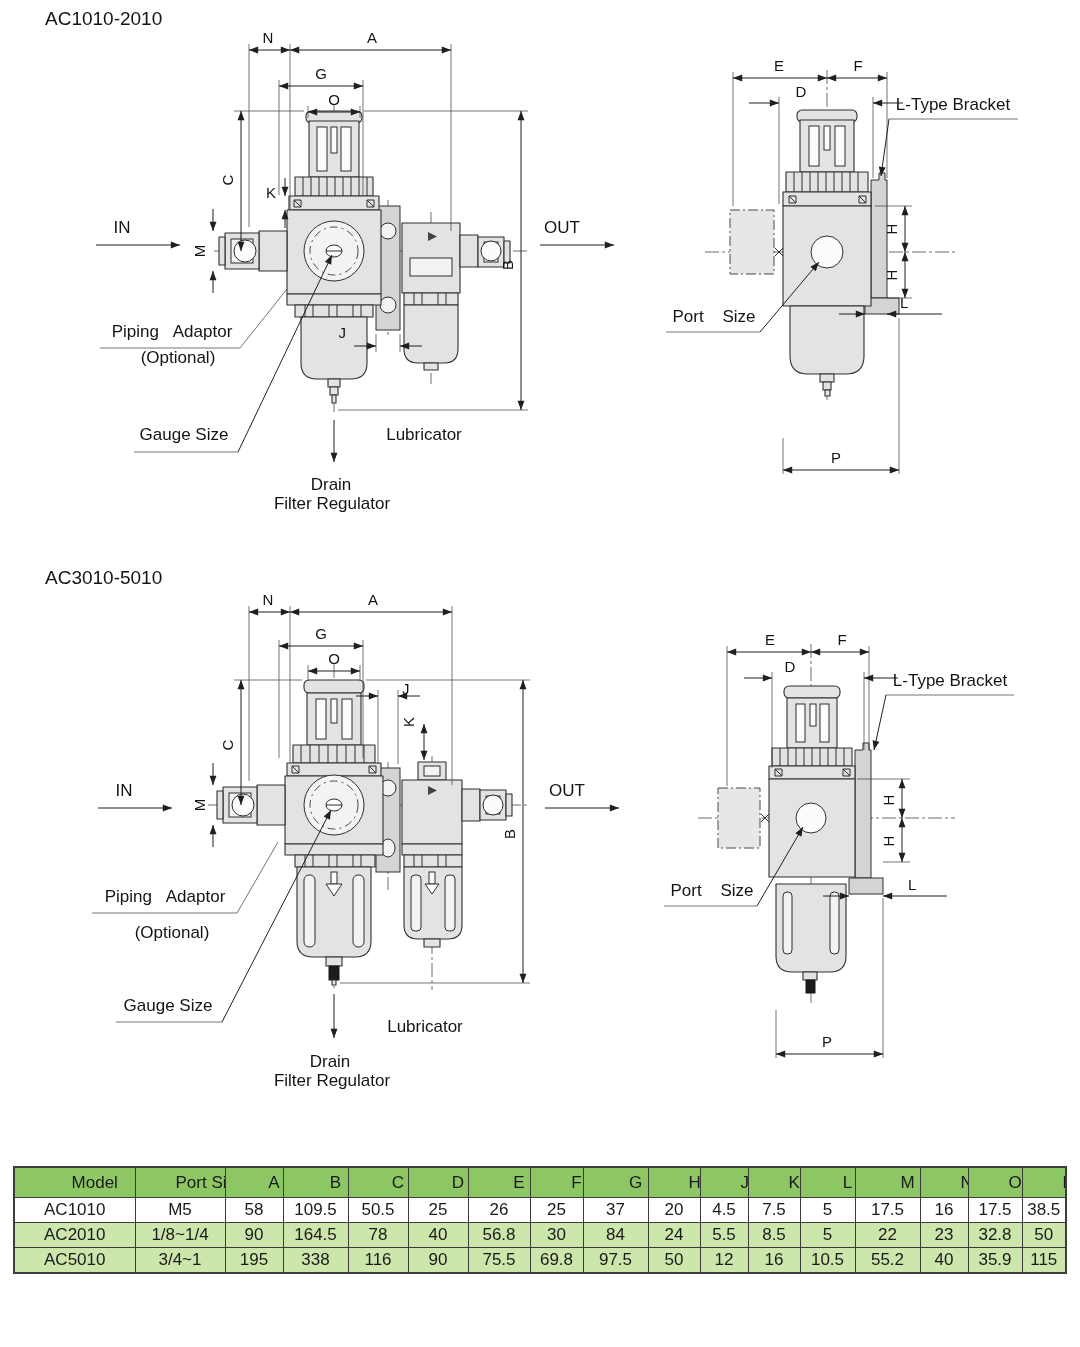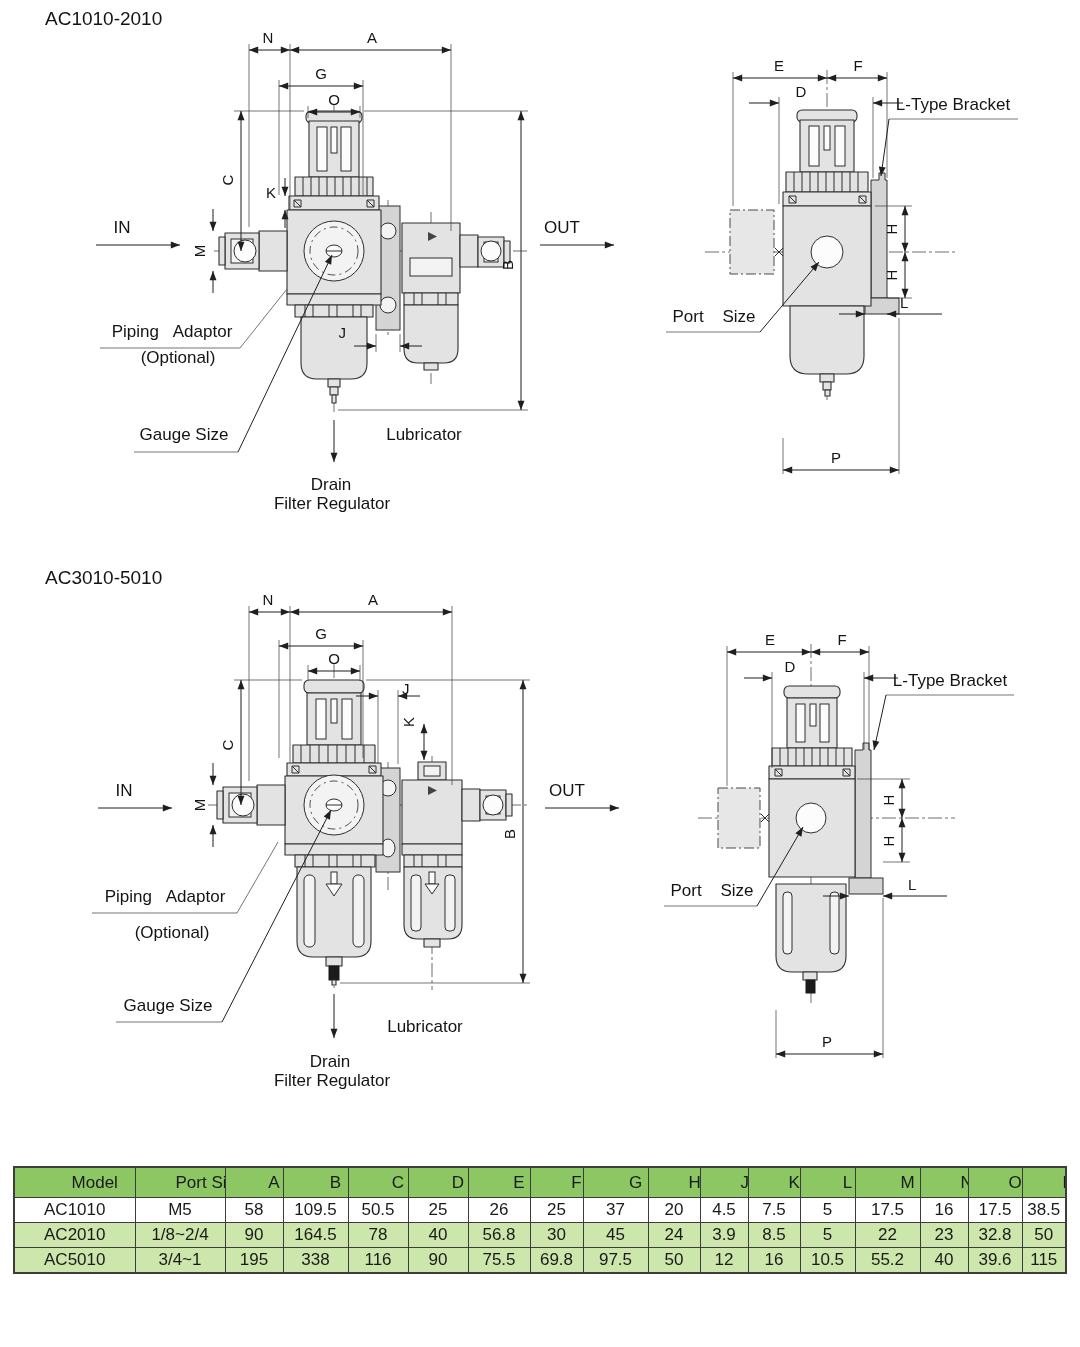--- a/index.html
+++ b/index.html
@@ -500,30 +500,30 @@
           <td>4.5</td>
           <td>7.5</td>
           <td>5</td>
           <td>17.5</td>
           <td>16</td>
           <td>17.5</td>
           <td>38.5</td>
         </tr>
         <tr class="green">
           <td>AC2010</td>
-          <td>1/8~2/4</td>
+          <td>1/8~1/4</td>
           <td>90</td>
           <td>164.5</td>
           <td>78</td>
           <td>40</td>
           <td>56.8</td>
           <td>30</td>
-          <td>45</td>
+          <td>84</td>
           <td>24</td>
-          <td>3.9</td>
+          <td>5.5</td>
           <td>8.5</td>
           <td>5</td>
           <td>22</td>
           <td>23</td>
           <td>32.8</td>
           <td>50</td>
         </tr>
         <tr class="green">
           <td>AC5010</td>
           <td>3/4~1</td>
@@ -533,18 +533,18 @@
           <td>90</td>
           <td>75.5</td>
           <td>69.8</td>
           <td>97.5</td>
           <td>50</td>
           <td>12</td>
           <td>16</td>
           <td>10.5</td>
           <td>55.2</td>
           <td>40</td>
-          <td>39.6</td>
+          <td>35.9</td>
           <td>115</td>
         </tr>
       </tbody>
     </table>
 </div>
 
 </body></html>

